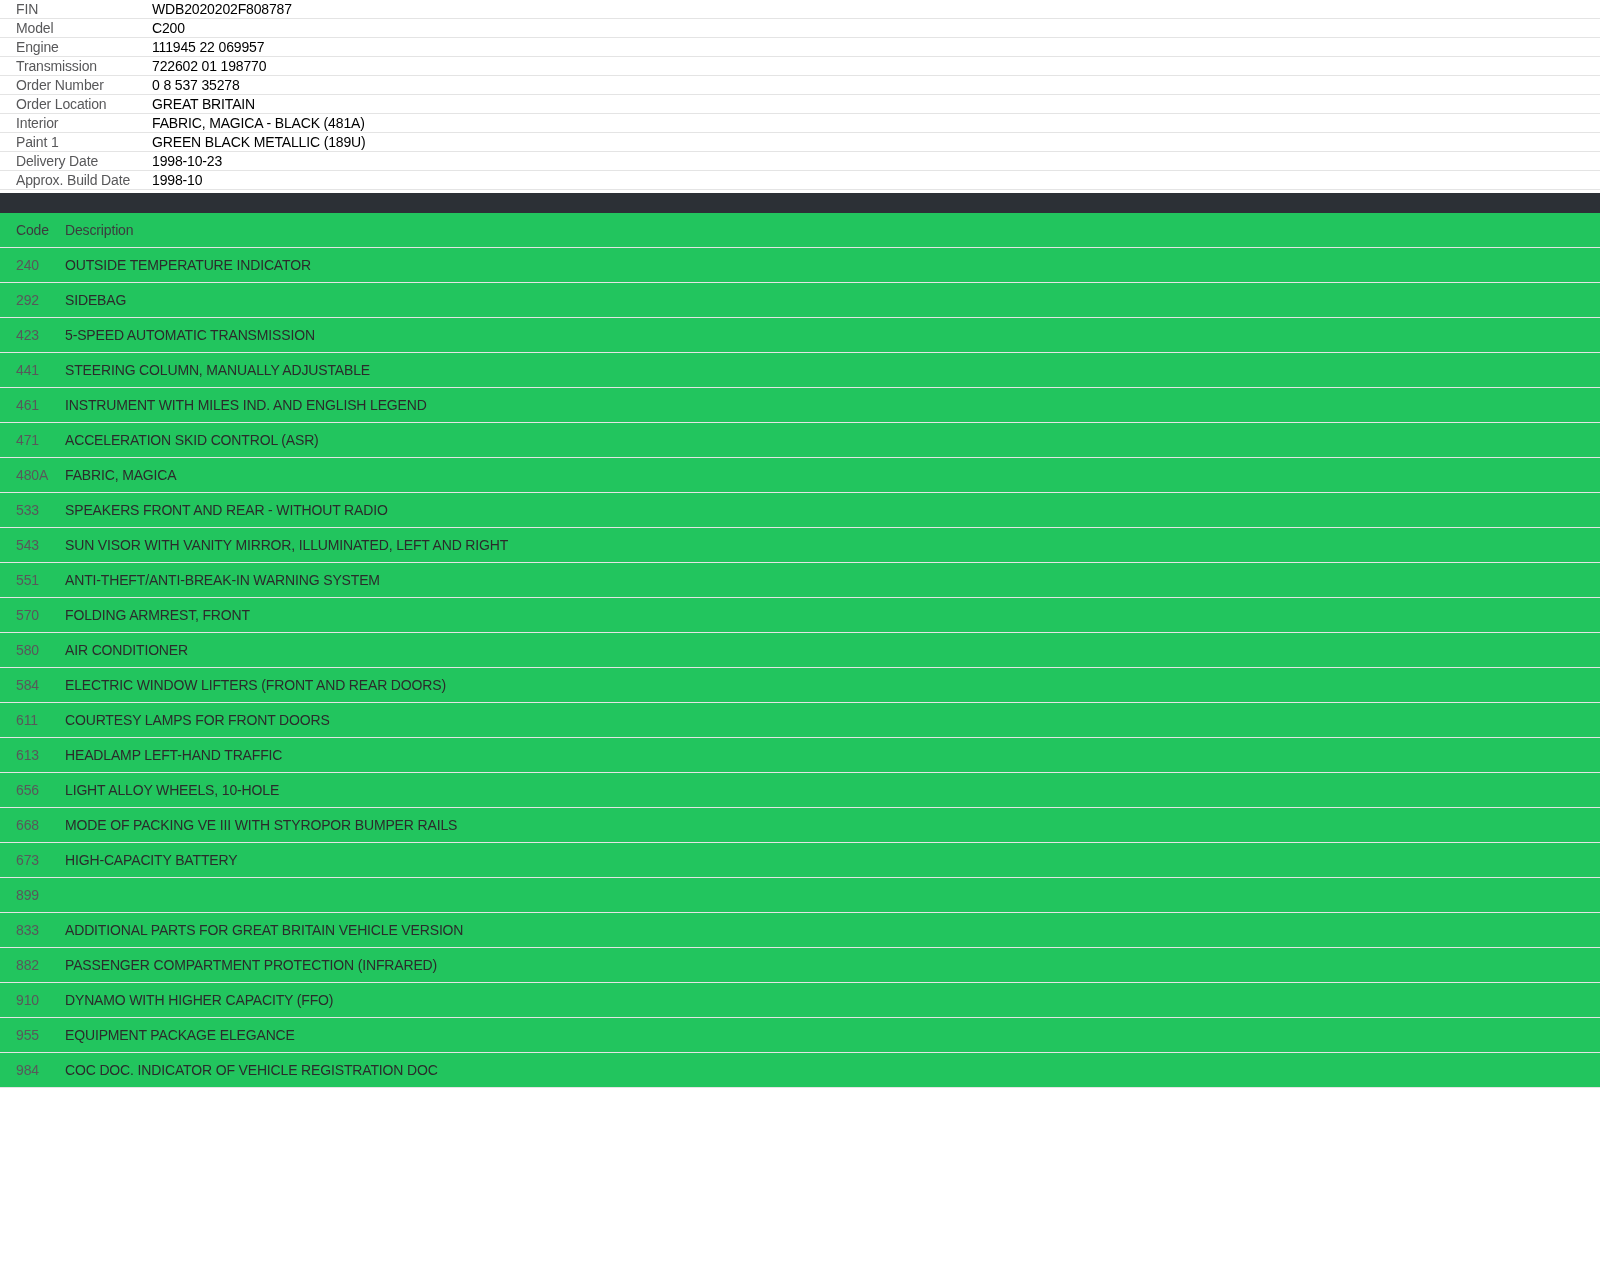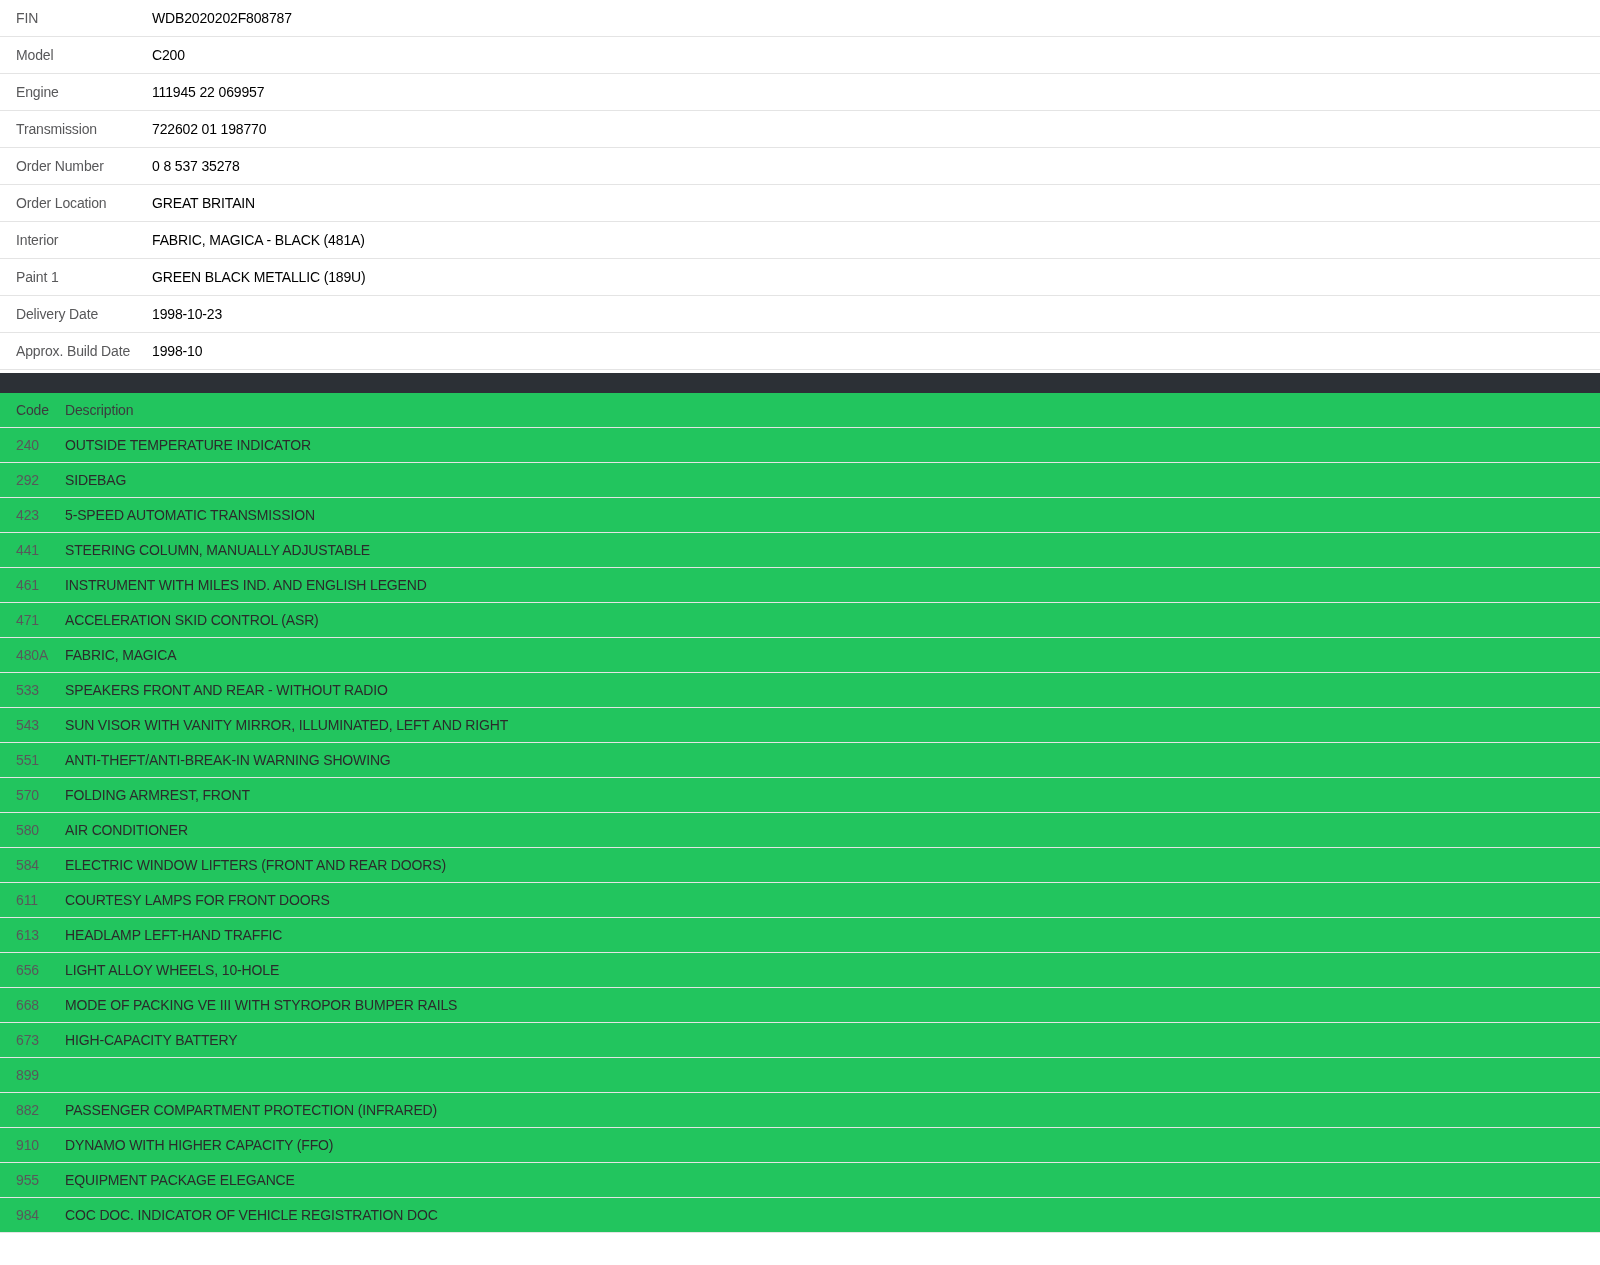--- a/index.html
+++ b/index.html
@@ -20,21 +20,21 @@
   .page {
     width: 1600px;
   }
 
   
   .info-table { width: 100%; }
 
   .info-row {
     display: flex;
     align-items: center;
-    height: 37px;
+    height: 19px;
     border-bottom: 1px solid #e4e4e4;
     background: #ffffff;
   }
 
   .info-label {
     width: 152px;
     padding-left: 16px;
     flex: 0 0 152px;
     color: #58585a;
   }
@@ -184,21 +184,21 @@
     <div class="desc-cell">SPEAKERS FRONT AND REAR - WITHOUT RADIO</div>
   </div>
 
   <div class="code-row">
     <div class="code-cell">543</div>
     <div class="desc-cell">SUN VISOR WITH VANITY MIRROR, ILLUMINATED, LEFT AND RIGHT</div>
   </div>
 
   <div class="code-row">
     <div class="code-cell">551</div>
-    <div class="desc-cell">ANTI-THEFT/ANTI-BREAK-IN WARNING SHOWING</div>
+    <div class="desc-cell">ANTI-THEFT/ANTI-BREAK-IN WARNING SYSTEM</div>
   </div>
 
   <div class="code-row">
     <div class="code-cell">570</div>
     <div class="desc-cell">FOLDING ARMREST, FRONT</div>
   </div>
 
   <div class="code-row">
     <div class="code-cell">580</div>
     <div class="desc-cell">AIR CONDITIONER</div>
@@ -231,20 +231,24 @@
 
   <div class="code-row">
     <div class="code-cell">673</div>
     <div class="desc-cell">HIGH-CAPACITY BATTERY</div>
   </div>
 
   <div class="code-row">
     <div class="code-cell">899</div>
   </div>
 
+  <div class="code-row">
+    <div class="code-cell">833</div>
+    <div class="desc-cell">ADDITIONAL PARTS FOR GREAT BRITAIN VEHICLE VERSION</div>
+  </div>
 
   <div class="code-row">
     <div class="code-cell">882</div>
     <div class="desc-cell">PASSENGER COMPARTMENT PROTECTION (INFRARED)</div>
   </div>
 
   <div class="code-row">
     <div class="code-cell">910</div>
     <div class="desc-cell">DYNAMO WITH HIGHER CAPACITY (FFO)</div>
   </div>

